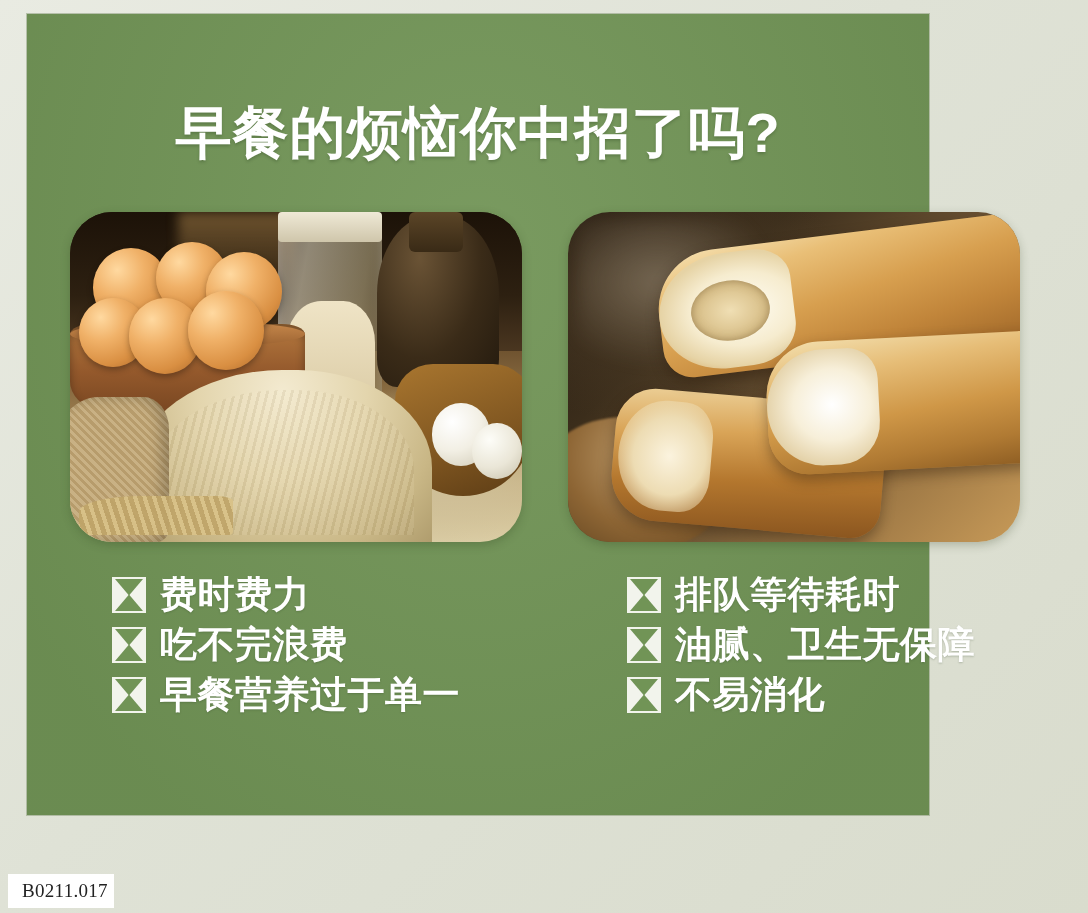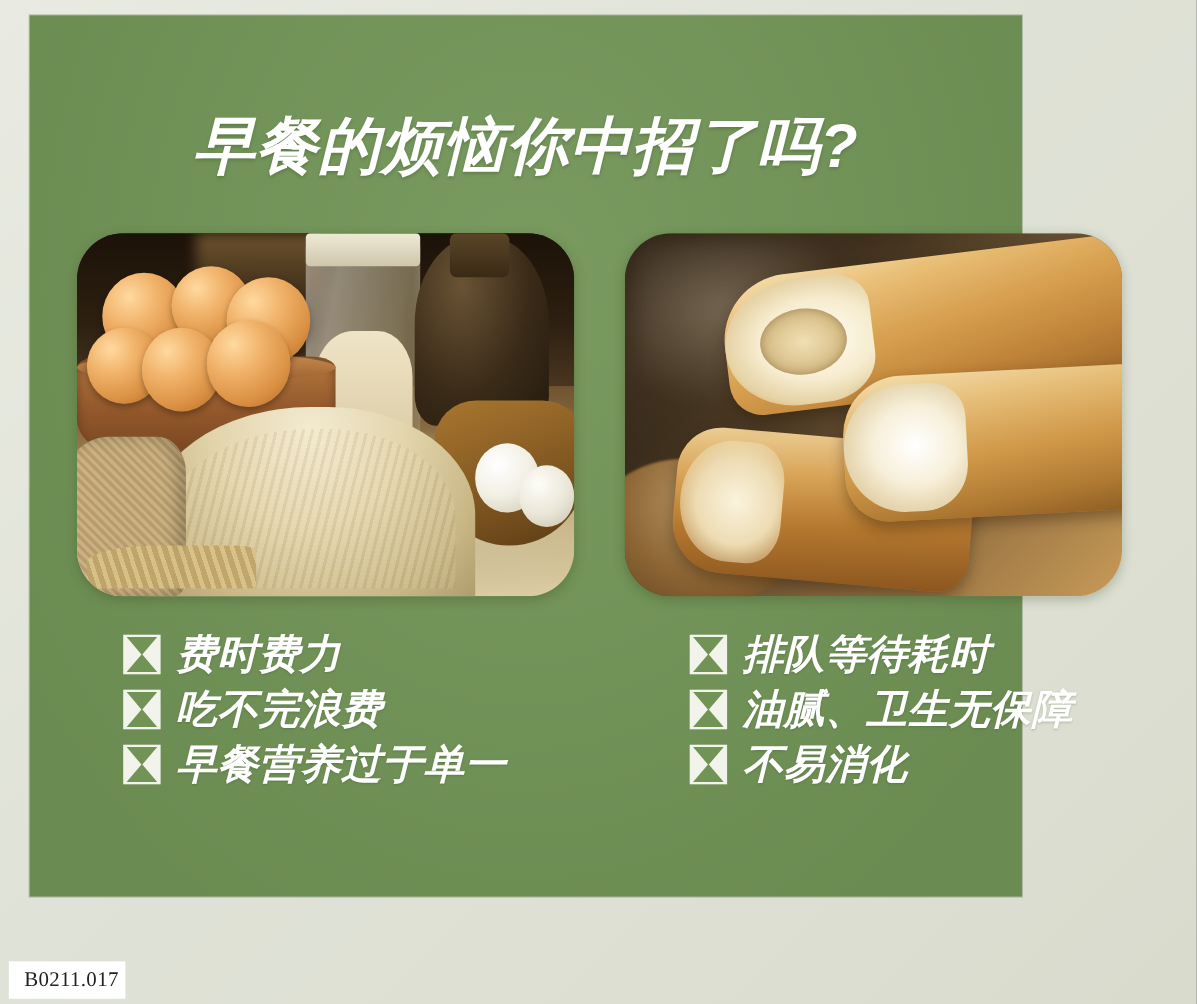--- a/index.html
+++ b/index.html
@@ -25,21 +25,20 @@
   }
   
   .slide {
     position: absolute;
     left: 27px;
     top: 14px;
     width: 902px;
     height: 801px;
     background: #719456;
     box-shadow: 0 0 0 1px rgba(90,115,70,0.35);
-    font-style: italic;
   }
   .slide-inner-shade {
     position: absolute;
     inset: 0;
     background: radial-gradient(ellipse at 50% 30%, rgba(255,255,255,0.06) 0%, rgba(0,0,0,0.06) 85%);
     pointer-events: none;
   }
 
   
   .headline {

